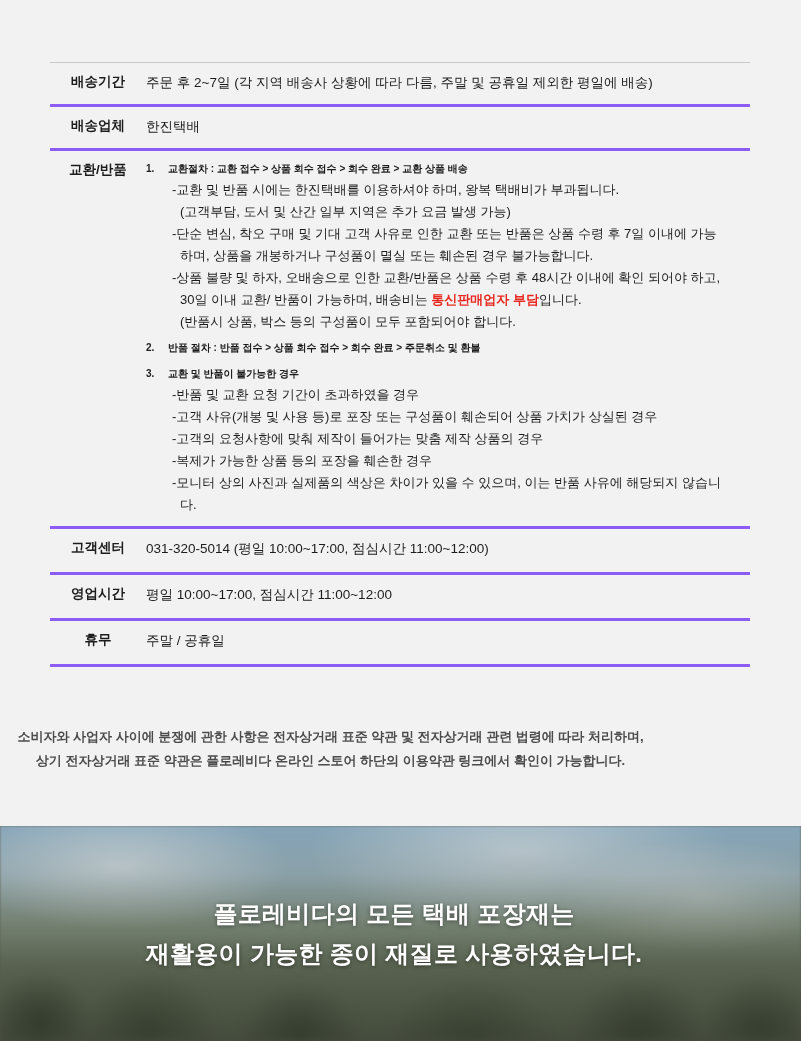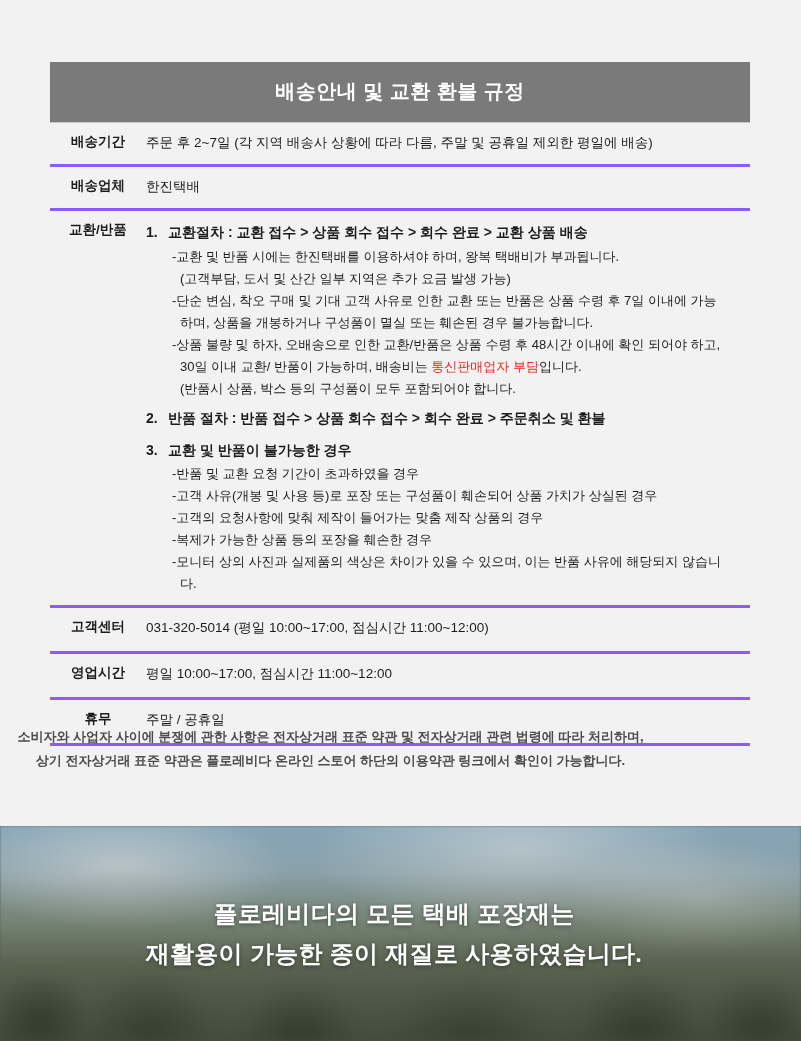--- a/index.html
+++ b/index.html
@@ -73,21 +73,21 @@
   td.exch {
     padding-top: 10px;
     padding-bottom: 12px;
     padding-left: 4px;
     font-size: 13px;
     line-height: 1.62;
     color: #1c1c1c;
   }
   .num-item {
     font-weight: bold;
-    font-size: 14px;
+    font-size: 10px;
     margin: 0 0 2px 0;
     padding-left: 22px;
     text-indent: -22px;
   }
   .num-item .n {
     display: inline-block;
     width: 22px;
     text-indent: 0;
   }
   .sub {
@@ -101,21 +101,21 @@
     padding-left: 26px;
   }
   .sub.indent2 {
     padding-left: 34px;
   }
   .gap {
     height: 7px;
   }
   .hl {
     color: #e8281e;
-    font-weight: normal;
+    font-weight: bold;
   }
   
   .note {
     position: absolute;
     left: 0;
     top: 725px;
     width: 661px;
     text-align: center;
     font-size: 13px;
     color: #4b4b4b;
@@ -180,21 +180,20 @@
     letter-spacing: 0.3px;
   }
 </style>
 </head>
 <body>
 
 <div class="page">
 
   <div class="table-wrap">
 
-    <div class="tbl-header">배송안내 및 교환 환불 규정</div>
 
     <table class="info">
       <tbody>
           <tr>
         <td class="label">배송기간</td>
         <td class="value">주문 후 2~7일 (각 지역 배송사 상황에 따라 다름, 주말 및 공휴일 제외한 평일에 배송)</td>
       </tr>
       <tr>
         <td class="label">배송업체</td>
         <td class="value">한진택배</td>

